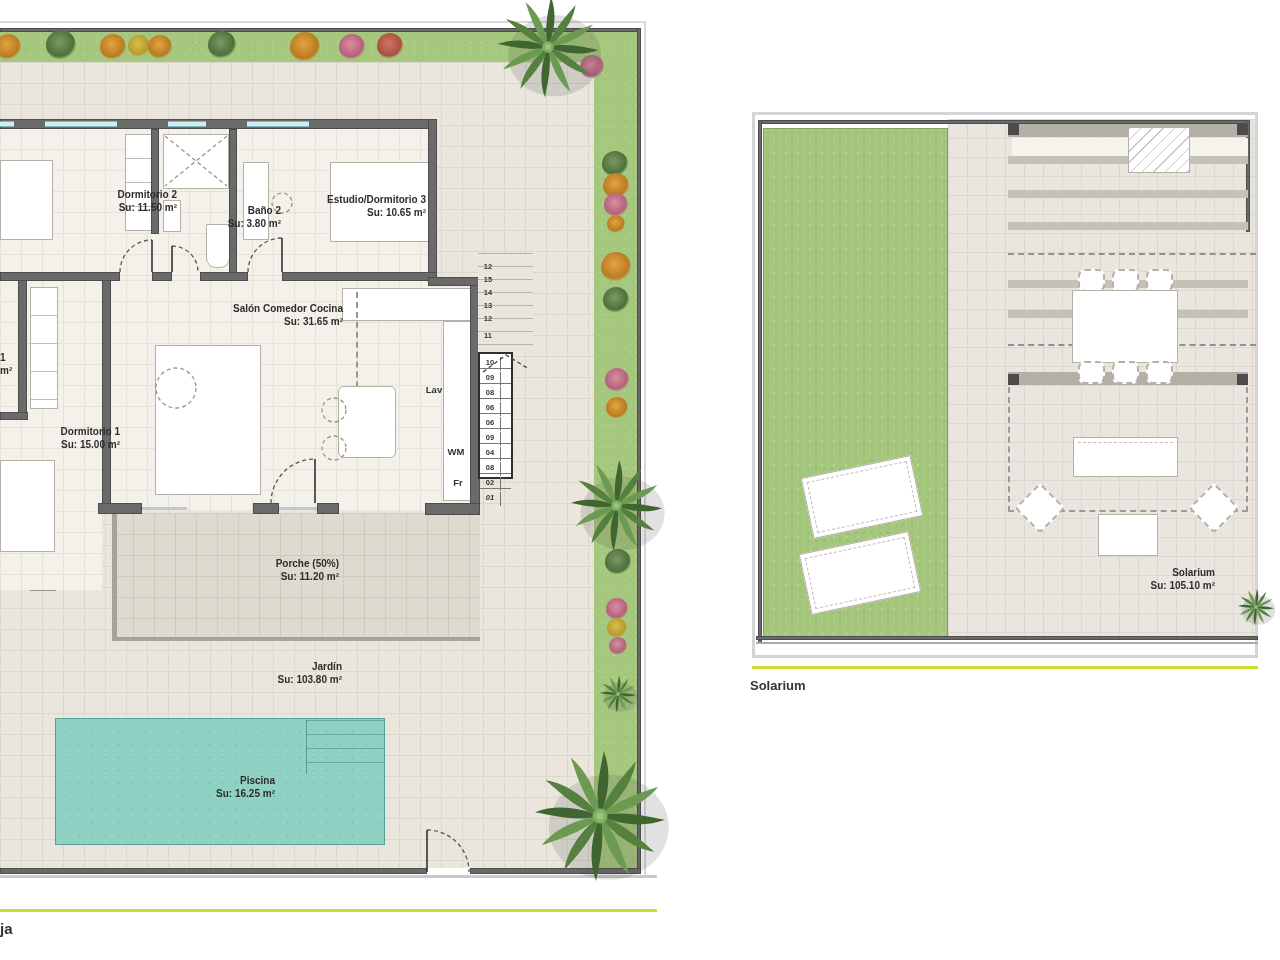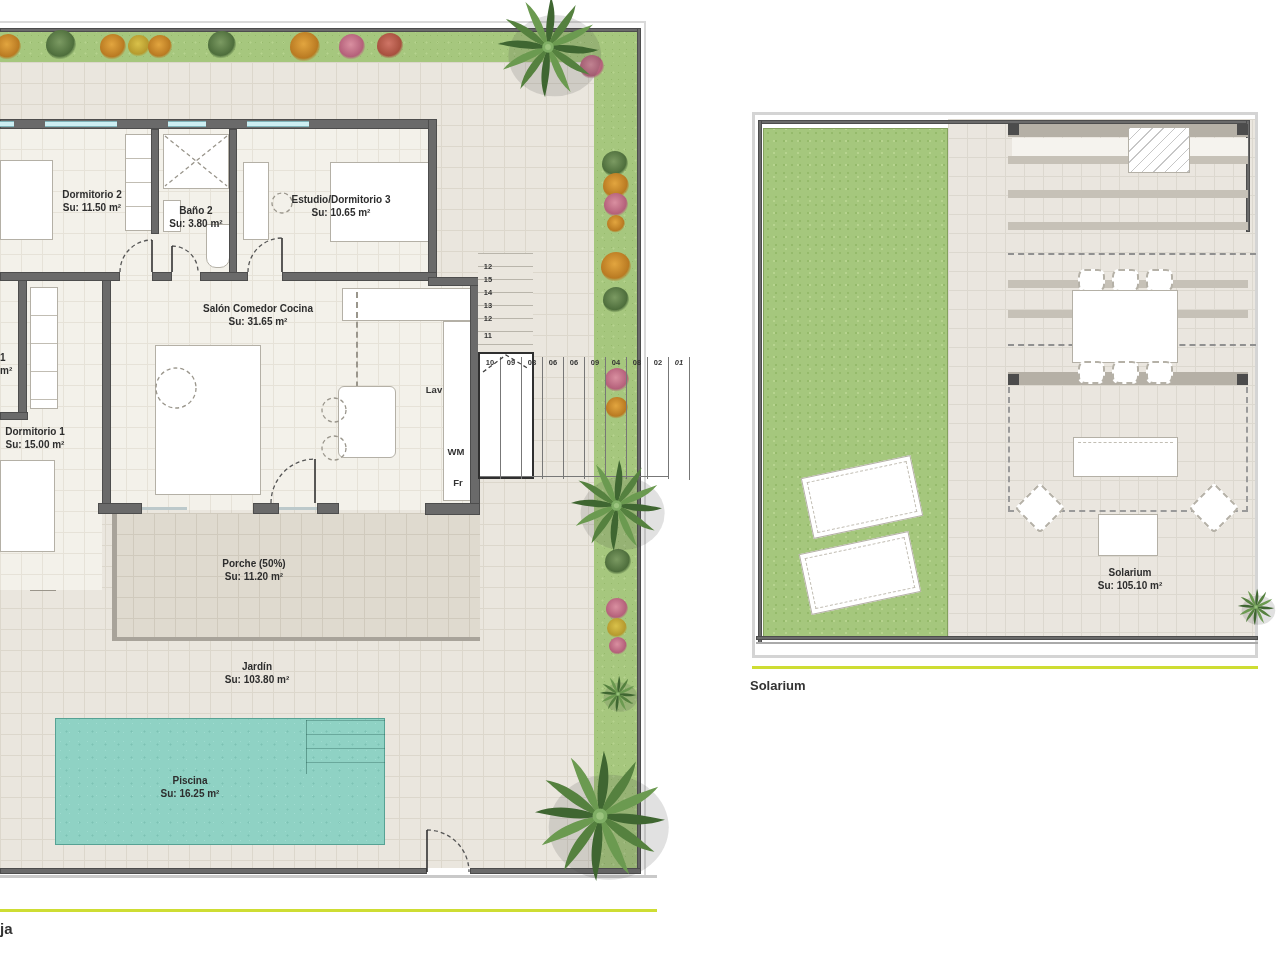--- a/index.html
+++ b/index.html
@@ -40,21 +40,21 @@
         background-size:9px 9px,13px 13px;background-position:0 0,4px 6px;}
   .fw{position:absolute;background:#fff;border:1px solid #b4b0a6;box-sizing:border-box;}
   .chair{position:absolute;background:#fff;border:2px dashed #b5b1a7;border-radius:7px;box-sizing:border-box;}
   .fl{position:absolute;transform:translate(-50%,-50%);border-radius:50%;}
   .fl.or{background:radial-gradient(circle at 45% 40%,#e2a53f,#b97a22 58%,rgba(0,0,0,0) 72%);}
   .fl.yl{background:radial-gradient(circle at 45% 40%,#d9c14a,#b69a2e 58%,rgba(0,0,0,0) 72%);}
   .fl.pk{background:radial-gradient(circle at 45% 40%,#d98fa0,#b4607a 58%,rgba(0,0,0,0) 72%);}
   .fl.gr{background:radial-gradient(circle at 45% 40%,#7b9a62,#4e6e3c 58%,rgba(0,0,0,0) 72%);}
   .fl.rd{background:radial-gradient(circle at 45% 40%,#cf7566,#a8503f 58%,rgba(0,0,0,0) 72%);}
   .win{position:absolute;background:#cdeef2;border-top:1px solid #7fb4ba;border-bottom:1px solid #7fb4ba;box-sizing:border-box;}
-  .rl{position:absolute;width:170px;margin-left:-85px;text-align:center;
+  .rl{position:absolute;width:170px;margin-left:-85px;text-align:right;
       font-weight:bold;font-size:10px;line-height:13px;color:#2d2d2d;}
   .cap{position:absolute;font-weight:bold;color:#333;}
   .slat{position:absolute;background:#c6c1b7;height:8px;}
   .dashrow{position:absolute;height:0;border-top:2px dashed #909090;}
   .post{position:absolute;width:11px;height:11px;background:#4c4c4c;}
   .ol{position:absolute;pointer-events:none;}
   .snum{display:inline-block;width:21px;height:100%;border-right:1px solid #777;
         font-size:7.5px;font-weight:bold;color:#333;text-align:center;box-sizing:border-box;}
   .srow{flex:1;border-bottom:1px solid #777;line-height:11px;}
   .srow:last-child{border-bottom:none;font-style:italic;}
@@ -189,21 +189,21 @@
     <div class="abs" style="left:142px;top:507px;width:45px;height:3px;background:#bcc9cb"></div>
     <div class="abs" style="left:279px;top:507px;width:38px;height:3px;background:#bcc9cb"></div>
 
     <div class="abs" style="left:478px;top:253px;width:55px;height:99px;background-color:#eae6de;background-image:repeating-linear-gradient(180deg,#b9b5ab 0 1px,transparent 1px 13px)"></div>
     <span class="upnum" style="left:479px;top:262px">12</span>
     <span class="upnum" style="left:479px;top:275px">15</span>
     <span class="upnum" style="left:479px;top:288px">14</span>
     <span class="upnum" style="left:479px;top:301px">13</span>
     <span class="upnum" style="left:479px;top:314px">12</span>
     <span class="upnum" style="left:479px;top:331px">11</span>
-    <div class="abs" style="left:478px;top:352px;width:56px;height:127px;background:#fff;border:2px solid #2f2f2f;box-sizing:border-box;display:flex;flex-direction:row">
+    <div class="abs" style="left:478px;top:352px;width:35px;height:127px;background:#fff;border:2px solid #2f2f2f;box-sizing:border-box;display:flex;flex-direction:column">
       <div class="srow"><span class="snum">10</span></div>
       <div class="srow"><span class="snum">09</span></div>
       <div class="srow"><span class="snum">08</span></div>
       <div class="srow"><span class="snum">06</span></div>
       <div class="srow"><span class="snum">06</span></div>
       <div class="srow"><span class="snum">09</span></div>
       <div class="srow"><span class="snum">04</span></div>
       <div class="srow"><span class="snum">08</span></div>
       <div class="srow"><span class="snum">02</span></div>
       <div class="srow"><span class="snum">01</span></div>

